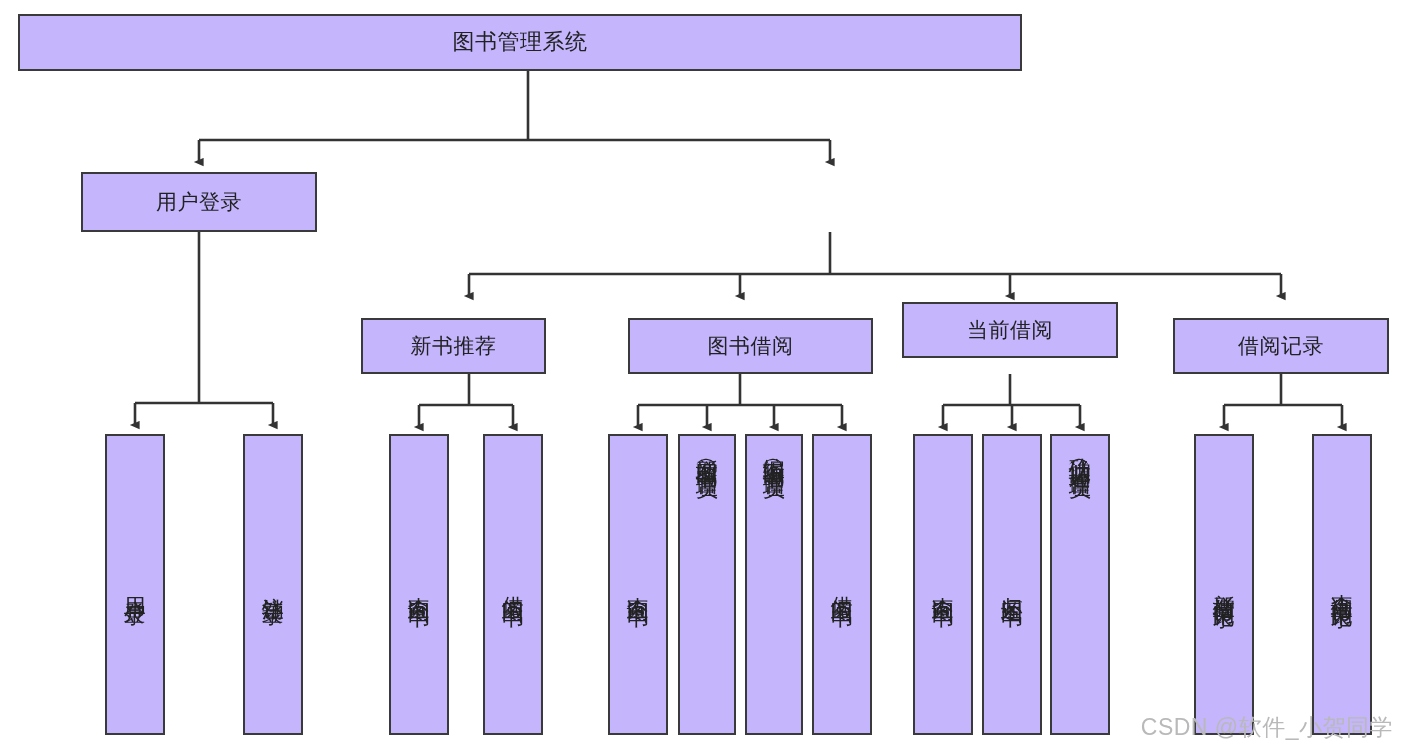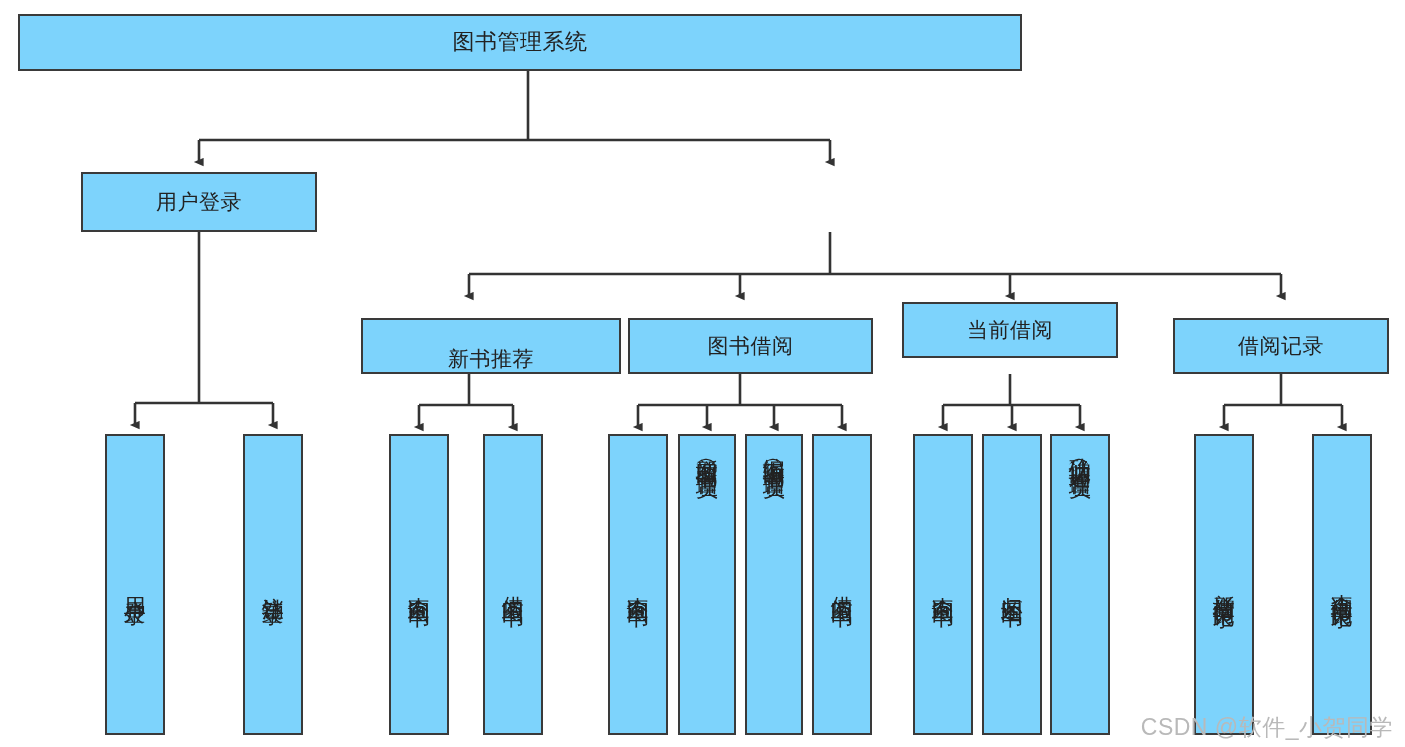--- a/index.html
+++ b/index.html
@@ -19,21 +19,21 @@
   #wires{
     position:absolute;
     left:0;top:0;
     width:1405px;height:747px;
     pointer-events:none;
   }
   
   .node{
     position:absolute;
     box-sizing:border-box;
-    background:#7dd3fc;
+    background:#c4b5fd;
     border:2.5px solid #3a3a3a;
     display:flex;
     align-items:center;
     justify-content:center;
     color:#222222;
   }
   .node .label{
     display:block;
     line-height:1.22;
     letter-spacing:0.5px;
@@ -136,21 +136,21 @@
 
   <div class="node h root" style="left:18px;  top:14px;  width:1004px; height:57px;">
     <span class="label">图书管理系统</span>
   </div>
 
   <div class="node h" style="left:81px;  top:172px; width:236px; height:60px;">
     <span class="label">用户登录</span>
   </div>
 
 
-  <div class="node h" style="left:361px;  top:318px; width:260px; height:56px;align-items:flex-end;">
+  <div class="node h" style="left:361px;  top:318px; width:185px; height:56px;">
     <span class="label">新书推荐</span>
   </div>
 
   <div class="node h" style="left:628px;  top:318px; width:245px; height:56px;">
     <span class="label">图书借阅</span>
   </div>
 
   <div class="node h" style="left:902px;  top:302px; width:216px; height:56px;">
     <span class="label">当前借阅</span>
   </div>

